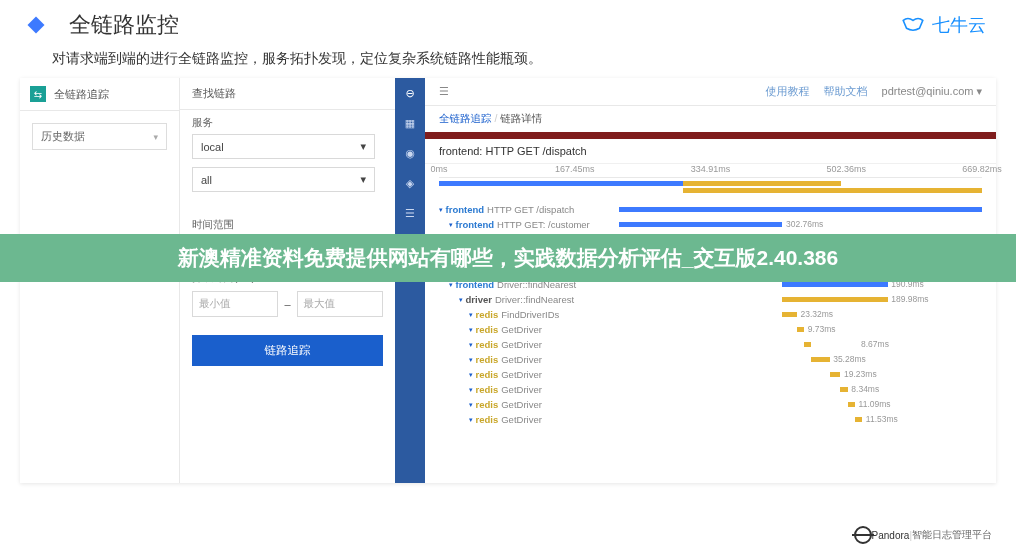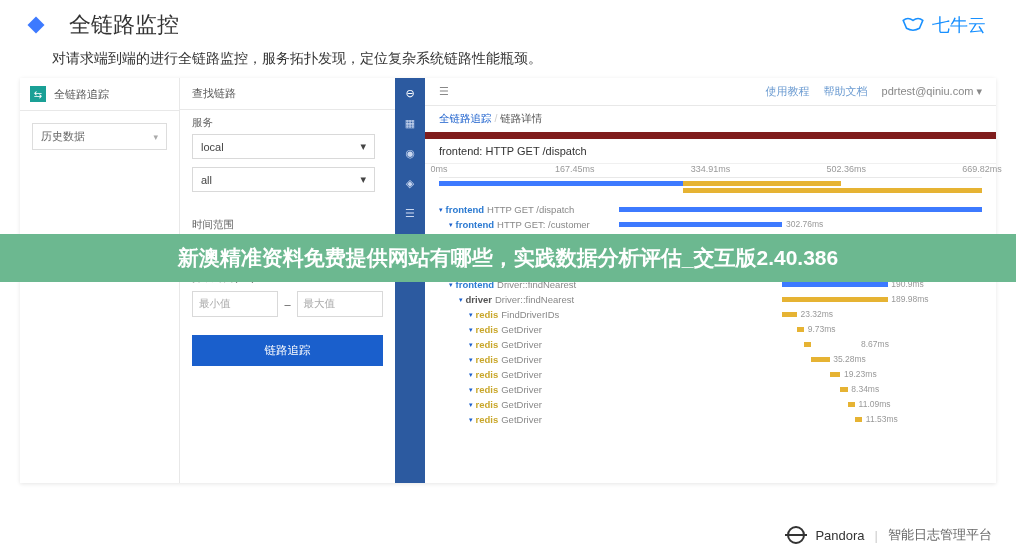--- a/index.html
+++ b/index.html
@@ -59,21 +59,21 @@
 .svc.fe { color: #2b7ad1; } .svc.cu { color: #36a85f; } .svc.my { color: #555; }
 .svc.dr { color: #555; } .svc.re { color: #c9a72b; }
 .op { color: #888; }
 .tchart { flex: 1; position: relative; height: 100%; }
 .tbar { position: absolute; height: 5px; top: 5px; }
 .c1 { background: #3d7aff; } .c2 { background: #1aa096; } .c3 { background: #e6b333; }
 .dur { position: absolute; font-size: 8.5px; color: #999; top: 2px; }
 
 .overlay-banner { position: absolute; top: 234px; left: 0; right: 0; height: 48px; background: #6cb890; display: flex; align-items: center; justify-content: center; color: #fff; font-size: 21px; font-weight: 700; z-index: 10; }
 
-.foot { position: absolute; bottom: 10px; right: 24px; display: flex; align-items: center; gap: 10px; font-size: 13px; color: #666; }
+.foot { position: absolute; bottom: 10px; right: 24px; display: flex; align-items: center; gap: 0; font-size: 10px; color: #666; }
 .foot .pname { color: #333; font-weight: 500; }
 .foot .sep { color: #ccc; }
 .pandora-ico { width: 18px; height: 18px; border: 2px solid #333; border-radius: 50%; position: relative; }
 .pandora-ico::after { content: ""; position: absolute; left: -4px; right: -4px; top: 6px; height: 2px; background: #333; }
 </style>
 </head>
 <body>
 
 <div class="slide-header">
   <div class="diamond"></div>

